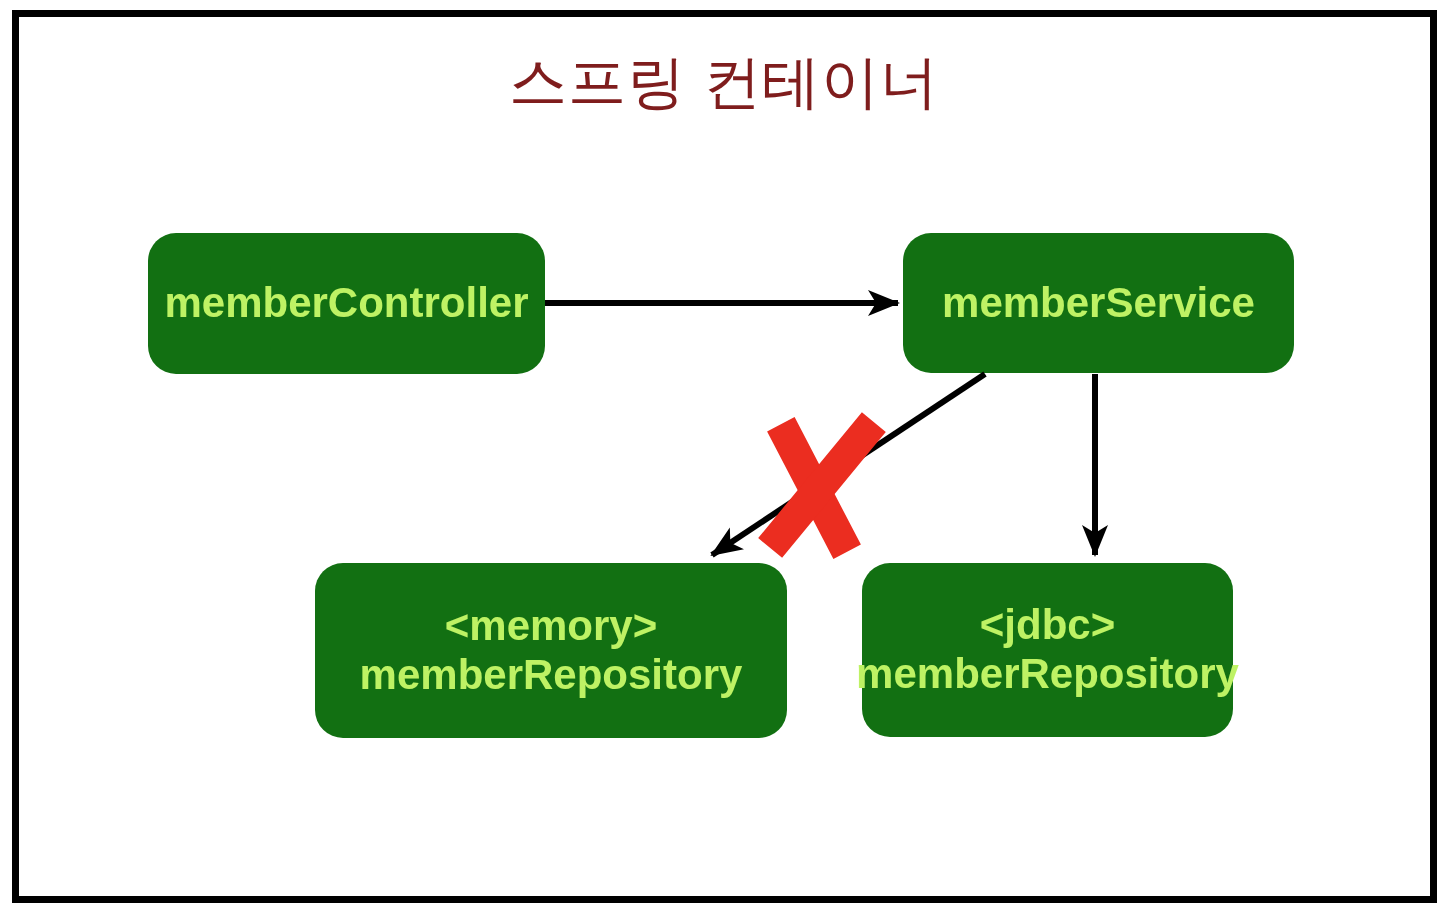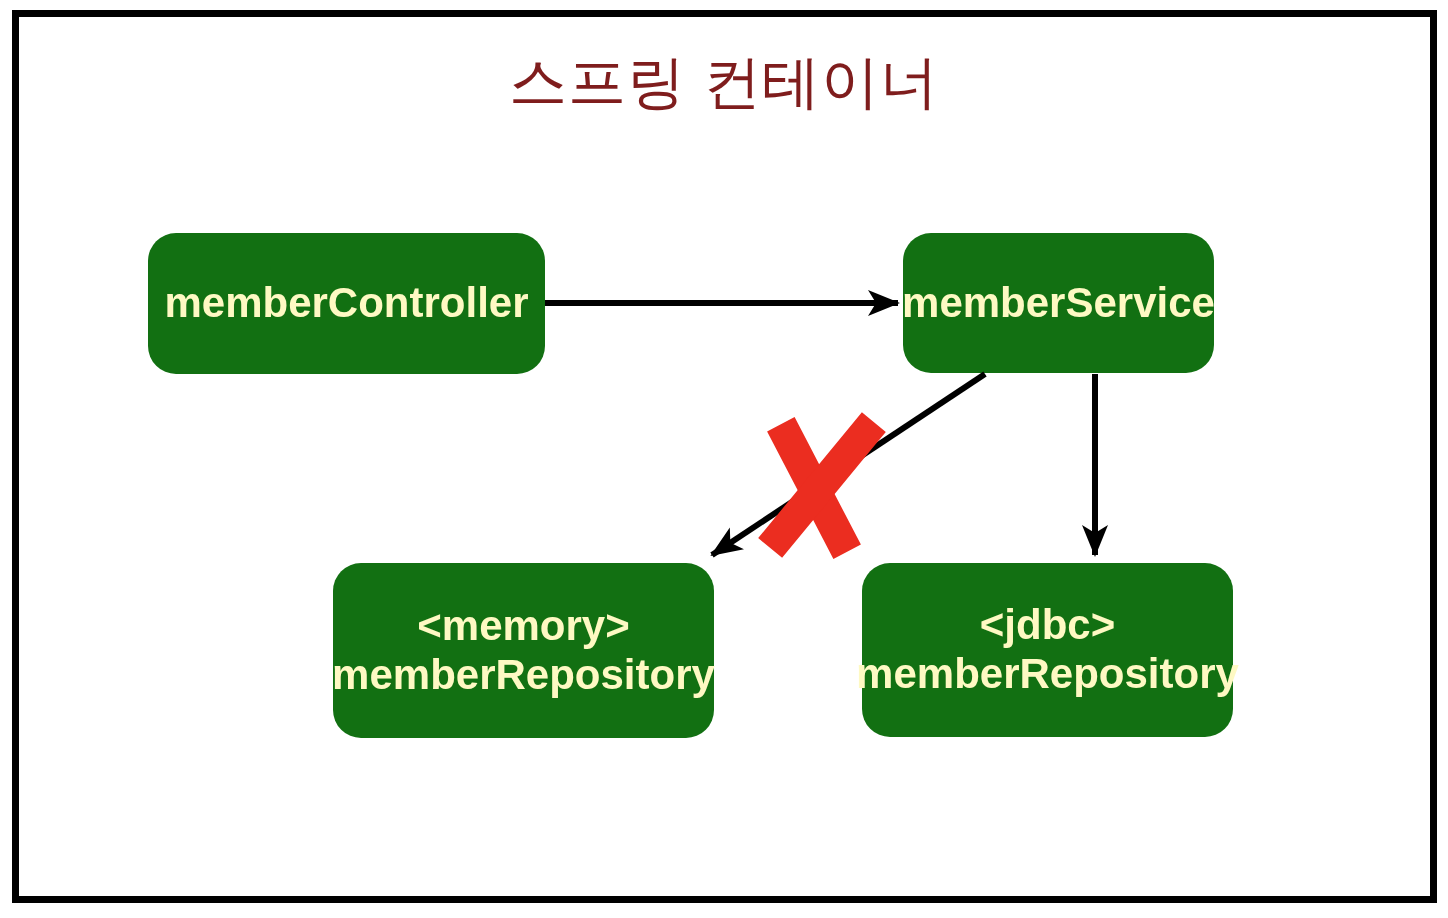--- a/index.html
+++ b/index.html
@@ -33,21 +33,21 @@
     text-align: center;
     font-size: 58px;
     font-weight: 500;
     color: #7f1d1d;
     letter-spacing: 1px;
   }
   .node {
     position: absolute;
     background: #127012;
     border-radius: 28px;
-    color: #fef9c3;
+    color: #bef264;
     font-weight: bold;
     display: flex;
     flex-direction: column;
     align-items: center;
     justify-content: center;
     text-align: center;
     box-sizing: border-box;
   }
   .node span {
     display: block;
@@ -56,28 +56,28 @@
   .node-controller {
     left: 148px;
     top: 233px;
     width: 397px;
     height: 141px;
     font-size: 42px;
   }
   .node-service {
     left: 903px;
     top: 233px;
-    width: 311px;
+    width: 391px;
     height: 140px;
     font-size: 42px;
   }
   .node-memory-repo {
-    left: 333px;
+    left: 315px;
     top: 563px;
-    width: 381px;
+    width: 472px;
     height: 175px;
     font-size: 42px;
   }
   .node-jdbc-repo {
     left: 862px;
     top: 563px;
     width: 371px;
     height: 174px;
     font-size: 42px;
   }

